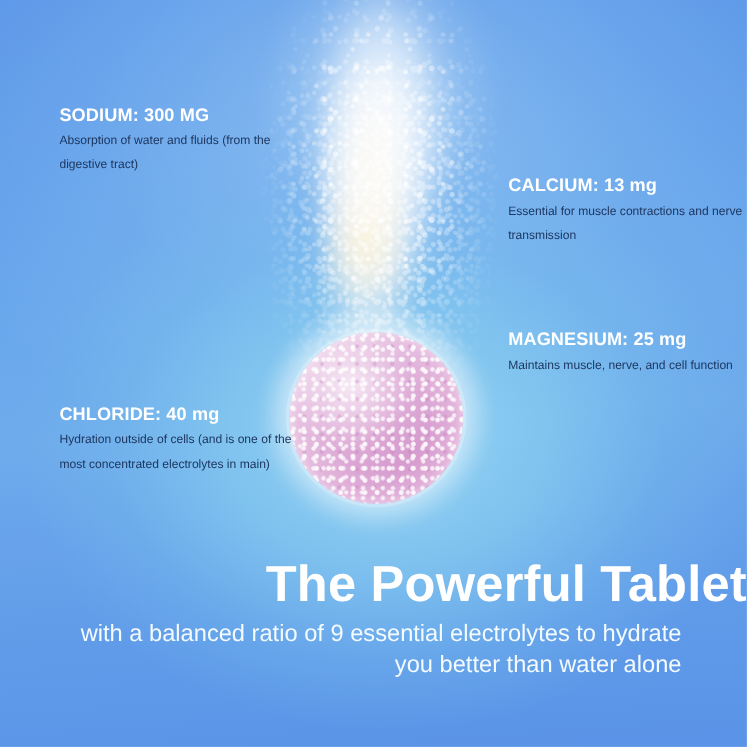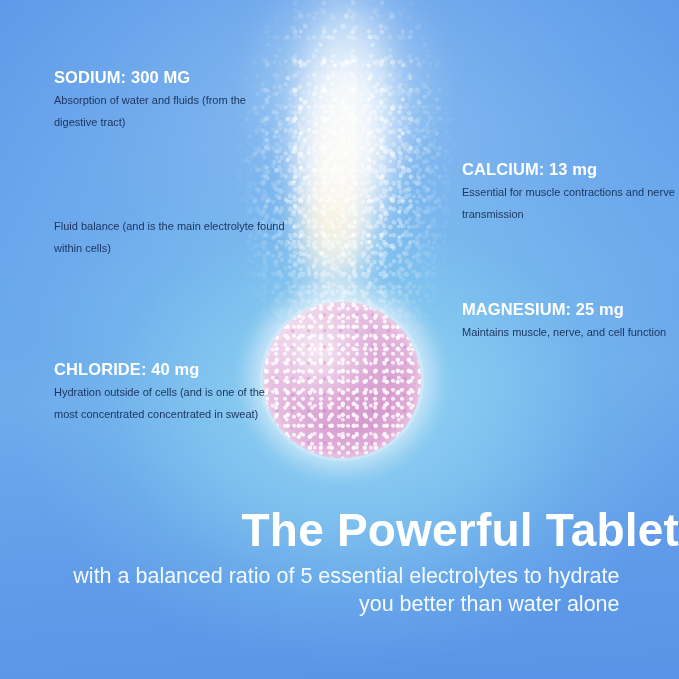--- a/index.html
+++ b/index.html
@@ -166,21 +166,21 @@
     border-radius: 50%;
     background: radial-gradient(circle at 50% 50%,
         rgba(255,255,255,0) 62%,
         rgba(255,255,255,0.55) 82%,
         rgba(255,255,255,0.15) 94%,
         rgba(255,255,255,0) 100%);
   }
 
   
   .col { position: absolute; }
-  .col-left  { left: 54px;  width: 232px; }
+  .col-left  { left: 54px;  width: 232px; margin-top: 28px; }
   .col-right { left: 462px; width: 222px; }
 
   .nutrient { margin: 0 0 0 0; }
   .nutrient-title {
     display: block;
     font-weight: bold;
     font-size: 16.5px;
     letter-spacing: 0.1px;
     color: #ffffff;
     margin: 0 0 3px 0;
@@ -245,43 +245,42 @@
 
   <div class="col col-left" style="top:68px;">
     <div class="nutrient">
       <span class="nutrient-title">SODIUM: 300 MG</span>
       <span class="nutrient-desc">Absorption of water and fluids (from the digestive tract)</span>
     </div>
   </div>
 
   <div class="col col-left" style="top:216px;">
     <div class="nutrient">
-      <span class="nutrient-desc">Fluid balance (and is the main electrolyte found within cells)</span>
-    </div>
-  </div>
-
-  <div class="col col-left" style="top:360px;">
+    </div>
+  </div>
+
+  <div class="col col-left" style="top:340px;">
     <div class="nutrient">
       <span class="nutrient-title">CHLORIDE: 40 mg</span>
-      <span class="nutrient-desc">Hydration outside of cells (and is one of the most concentrated concentrated in sweat)</span>
+      <span class="nutrient-desc">Hydration outside of cells (and is one of the most concentrated electrolytes in main)</span>
     </div>
   </div>
 
   <div class="col col-right" style="top:160px;">
     <div class="nutrient">
       <span class="nutrient-title">CALCIUM: 13 mg</span>
       <span class="nutrient-desc">Essential for muscle contractions and nerve transmission</span>
     </div>
   </div>
 
   <div class="col col-right" style="top:300px;">
     <div class="nutrient">
       <span class="nutrient-title">MAGNESIUM: 25 mg</span>
       <span class="nutrient-desc">Maintains muscle, nerve, and cell function</span>
     </div>
   </div>
 
   <div class="headline-block">
     <span class="headline">The Powerful Tablet</span>
-    <span class="subhead">with a balanced ratio of 5 essential electrolytes to hydrate you better than water alone</span>
+    <span class="subhead">with a balanced ratio of 9 essential electrolytes to hydrate you better than water alone</span>
   </div>
 
 </div>
 
 </body></html>

